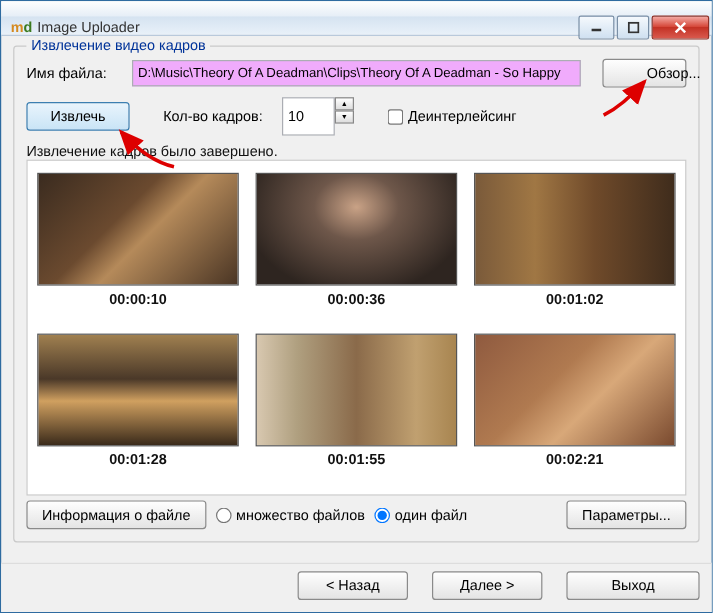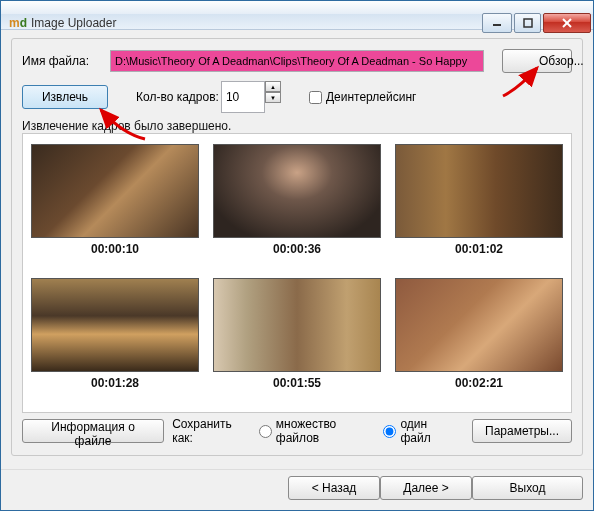--- a/index.html
+++ b/index.html
@@ -17,21 +17,21 @@
 .winbtn.close { width: 48px; background: linear-gradient(#f3a8a2,#d6493b 45%,#c22f22 46%,#d95a4e); border-color:#8f2f25; color:#fff; font-weight:bold; }
 .winbtn svg { display:block; }
 
 .client { flex:1; padding: 8px 10px 10px; display:flex; flex-direction:column; gap:6px; position:relative; }
 
 .groupbox { border: 1px solid #c9c9c9; border-radius: 3px; padding: 10px 10px 8px; position: relative; }
 .groupbox .legend { position:absolute; top:-8px; left:10px; background:#f0f0f0; padding:0 4px; color:#003399; }
 
 .row { display:flex; align-items:center; gap:18px; }
 .label { color:#000; }
-input[type=text].path { flex:1; height:22px; border:1px solid #abadb3; padding:0 4px; background:#ec4899; font-size:11px; }
+input[type=text].path { flex:1; height:22px; border:1px solid #abadb3; padding:0 4px; background:#f0abfc; font-size:11px; }
 .btn { height:24px; padding:0 12px; border:1px solid #8a8a8a; border-radius:3px; background:linear-gradient(#fefefe,#e4e4e4); cursor:pointer; }
 .btn.default { border:1px solid #3c7fb1; background:linear-gradient(#e9f4fc,#c9e4f6); }
 
 .spinwrap { display:flex; }
 input.spin { width:44px; height:32px; border:1px solid #abadb3; padding:0 4px; }
 .spinbtns { display:flex; flex-direction:column; }
 .spinbtns button { width:16px; height:11px; border:1px solid #888; background:linear-gradient(#fff,#ddd); font-size:6px; line-height:1; padding:0; }
 
 .chk { display:flex; align-items:center; gap:4px; }
 .chk input { width:13px; height:13px; }
@@ -49,21 +49,21 @@
 .img.f4 { background: linear-gradient(180deg,#a08050 0%,#4a3828 40%,#d0a060 60%,#3a2a1a 100%); }
 .img.f5 { background: linear-gradient(90deg,#d8c8b0 0%,#b0a080 20%,#8a6a4a 50%,#c0a070 80%,#a88550 100%); }
 .img.f6 { background: linear-gradient(135deg,#8f5a3f 0%,#b07a50 40%,#d8a879 60%,#7a4a2f 100%); }
 
 .bottomrow { display:flex; align-items:center; gap:8px; padding:4px 0 2px; }
 .bottomrow .spacer { flex:1; }
 
 .radio { display:flex; align-items:center; gap:4px; }
 .radio input { width:13px; height:13px; }
 
-.navrow { display:flex; justify-content:flex-end; gap:0; padding:6px 10px 10px; border-top:1px solid #ddd; background:#f0f0f0; }
+.navrow { display:flex; justify-content:flex-end; gap:20px; padding:6px 10px 10px; border-top:1px solid #ddd; background:#f0f0f0; }
 
 
 .arrow { position:absolute; pointer-events:none; }
 .arrow svg { display:block; }
 
 </style>
 </head>
 <body>
 
 <div class="window">
@@ -87,30 +87,31 @@
             <line x1="2" y1="1" x2="10" y2="9" stroke="#fff" stroke-width="2"></line>
             <line x1="10" y1="1" x2="2" y2="9" stroke="#fff" stroke-width="2"></line>
           </svg>
         </div>
     </div>
   </div>
 
   <div class="client">
 
     <div class="groupbox">
+      <span class="legend">Извлечение видео кадров</span>
 
       <div class="row" style="margin-bottom:8px;">
         <span class="label" style="width:70px;">Имя файла:</span>
         <input type="text" class="path" value="D:\Music\Theory Of A Deadman\Clips\Theory Of A Deadman - So Happy" style="">
         <button class="btn" style="width:70px;padding-left:36px;">Обзор...</button>
       </div>
 
       <div class="row" style="gap:28px;">
         <button class="btn default" style="width:86px;">Извлечь</button>
-        <div class="row" style="gap:2px;">
+        <div class="row" style="gap:16px;">
           <span class="label">Кол-во кадров:</span>
           <div class="spinwrap">
             <input class="spin" type="text" value="10" style="">
             <div class="spinbtns">
               <button>▲</button>
               <button>▼</button>
             </div>
           </div>
         </div>
         <label class="chk">
@@ -143,21 +144,20 @@
           <div class="cap">00:01:55</div>
         </div>
         <div class="thumb">
           <div class="img f6"></div>
           <div class="cap">00:02:21</div>
         </div>
       </div>
 
       <div class="bottomrow">
         <button class="btn">Информация о файле</button>
-        <span class="label">Сохранить как:</span>
         <label class="radio">
           <input type="radio" name="savemode" style="">
           <span>множество файлов</span>
         </label>
         <label class="radio">
           <input type="radio" name="savemode" checked="" style="">
           <span>один файл</span>
         </label>
         <div class="spacer"></div>
         <button class="btn">Параметры...</button>

